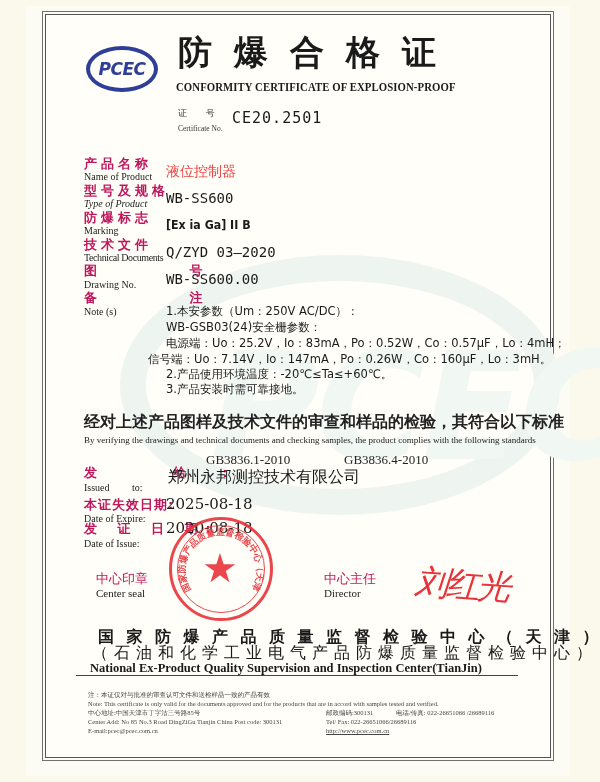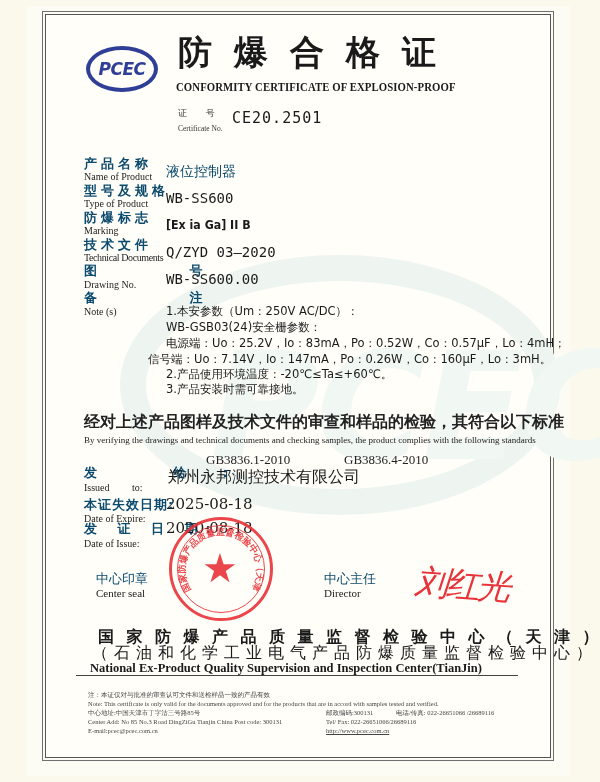--- a/index.html
+++ b/index.html
@@ -43,24 +43,24 @@
     font-family:"DejaVu Sans", sans-serif; font-weight:bold; font-style:italic;
     font-size:17px; color:#2f3f97; letter-spacing:-0.5px;
   }
 
   .title-cn { left:178px; top:30px; font-size:34px; font-weight:bold; letter-spacing:22px; font-family:"DejaVu Serif", serif; }
   .title-en { left:176px; top:80px; font-size:12.5px; font-weight:bold; font-family:"Liberation Serif", serif; transform:scaleX(0.86); transform-origin:left; letter-spacing:0.1px;}
   .certno-cn { left:178px; top:107px; font-size:9px; letter-spacing:8px; color:#333; font-family:"DejaVu Sans", sans-serif;}
   .certno-en { left:178px; top:124px; font-size:7.5px; color:#333; font-family:"Liberation Serif", serif; }
   .certno-val { left:232px; top:109px; font-size:15px; font-family:"DejaVu Sans Mono", monospace; letter-spacing:1px; }
 
-  .lbl-cn { font-size:13px; font-weight:bold; letter-spacing:4px; color:#0c4a6e; font-family:"DejaVu Sans", sans-serif; }
+  .lbl-cn { font-size:13px; font-weight:bold; letter-spacing:4px; color:#be185d; font-family:"DejaVu Sans", sans-serif; }
   .lbl-en { font-size:10px; color:#222; font-family:"Liberation Serif", serif; }
   .val { font-size:14px; font-family:"DejaVu Sans Mono", monospace; color:#1a1a1a; }
-  .val-cn { font-size:14px; font-family:"DejaVu Sans", sans-serif; color:#0c4a6e; }
+  .val-cn { font-size:14px; font-family:"DejaVu Sans", sans-serif; color:#ef4444; }
   .marking { font-size:13px; font-family:"DejaVu Sans", sans-serif; font-weight:bold; transform:scaleX(0.85); transform-origin:left; }
 
   .note { font-size:11.5px; font-family:"DejaVu Sans", sans-serif; color:#1a1a1a; }
 
   .verify-cn { left:84px; top:412px; font-size:16px; font-family:"DejaVu Sans", sans-serif; font-weight:bold; color:#222; }
   .verify-en { left:84px; top:435px; font-size:9px; font-family:"Liberation Serif", serif; color:#222; }
   .std { font-size:13px; font-family:"Liberation Serif", serif; color:#222; top:452px; }
 
   .issued-val { left:168px; top:467px; font-size:16px; font-family:"DejaVu Sans", sans-serif; }
   .date-val { font-size:15px; font-family:"DejaVu Serif", serif; }
@@ -102,21 +102,21 @@
 <div class="abs title-en">CONFORMITY CERTIFICATE OF EXPLOSION-PROOF</div>
 <div class="abs certno-cn">证 号</div>
 <div class="abs certno-en">Certificate No.</div>
 <div class="abs certno-val">CE20.2501</div>
 
 <div class="abs lbl-cn" style="left:84px;top:155px;">产品名称</div>
 <div class="abs lbl-en" style="left:84px;top:171px;">Name of Product</div>
 <div class="abs val-cn" style="left:166px;top:163px;">液位控制器</div>
 
 <div class="abs lbl-cn" style="left:84px;top:182px;">型号及规格</div>
-<div class="abs lbl-en" style="left:84px;top:198px;">Type of Product</div>
+<div class="abs lbl-en" style="left:84px;top:198px;font-style:italic;">Type of Product</div>
 <div class="abs val" style="left:166px;top:190px;">WB-SS600</div>
 
 <div class="abs lbl-cn" style="left:84px;top:209px;">防爆标志</div>
 <div class="abs lbl-en" style="left:84px;top:225px;">Marking</div>
 <div class="abs marking" style="left:166px;top:217px;">[Ex ia Ga] II B</div>
 
 <div class="abs lbl-cn" style="left:84px;top:236px;">技术文件</div>
 <div class="abs lbl-en" style="left:84px;top:252px;letter-spacing:-0.4px;">Technical Documents</div>
 <div class="abs val" style="left:166px;top:244px;">Q/ZYD 03—2020</div>
 

